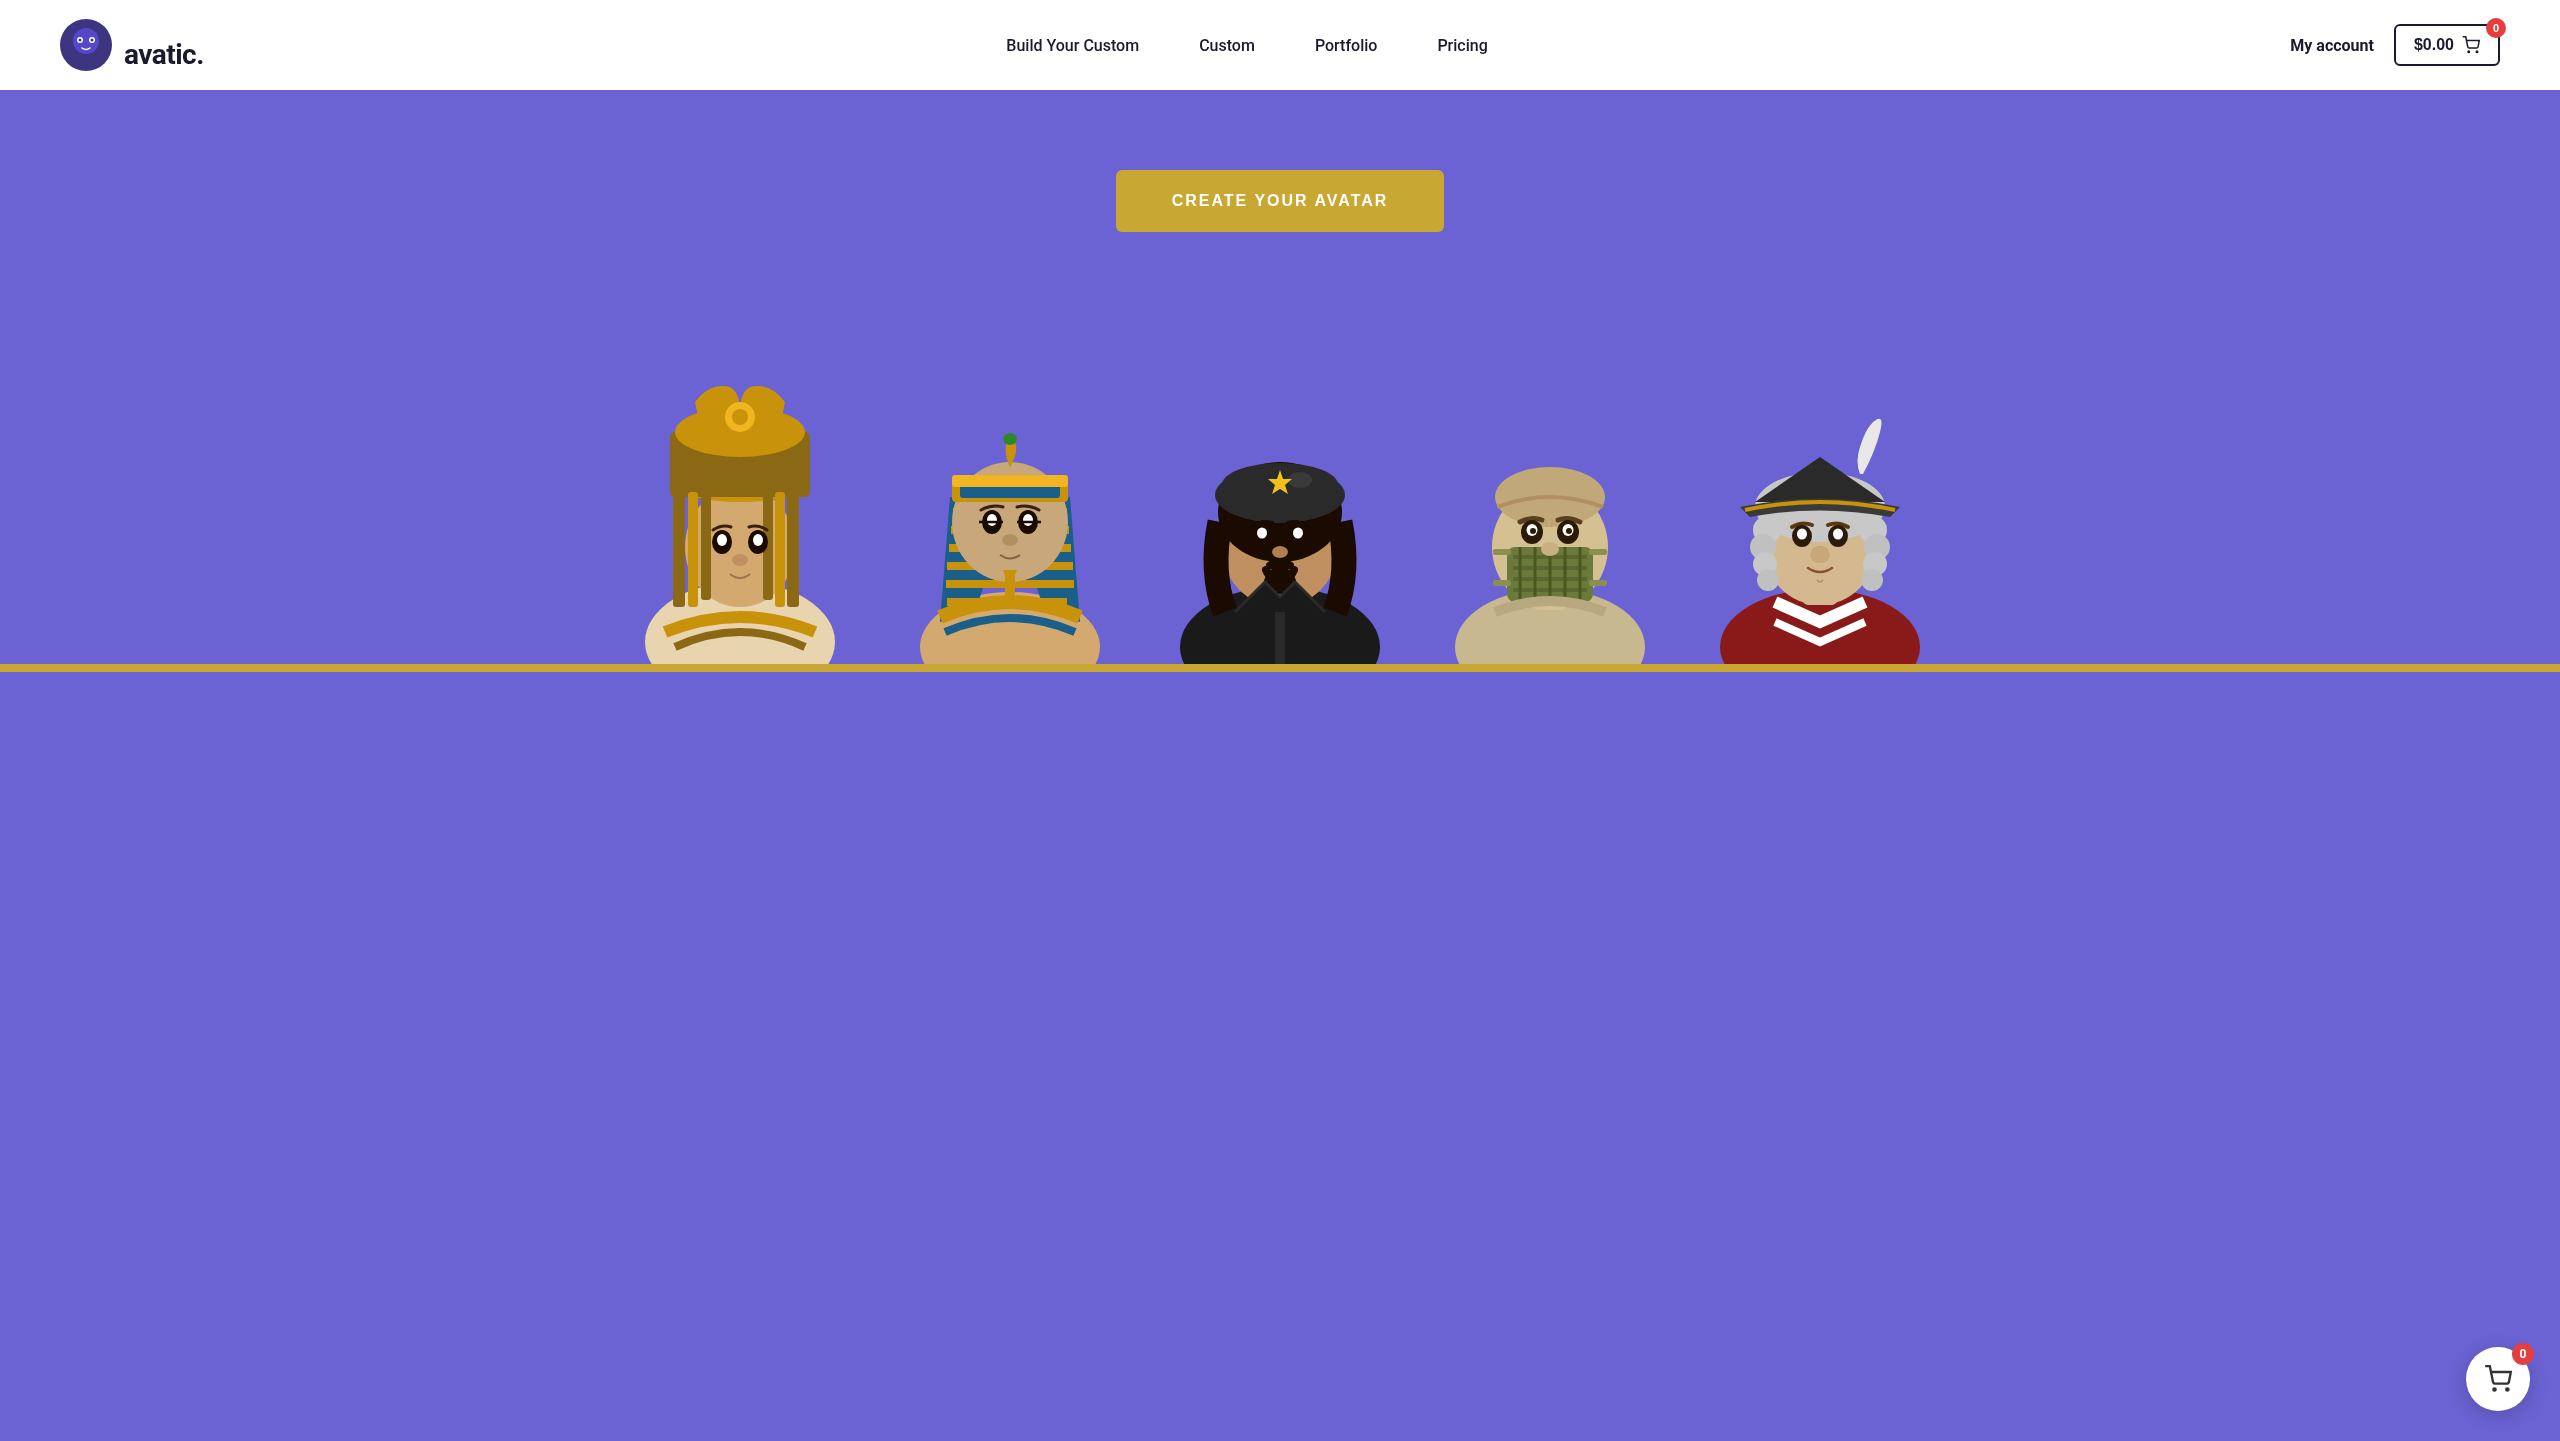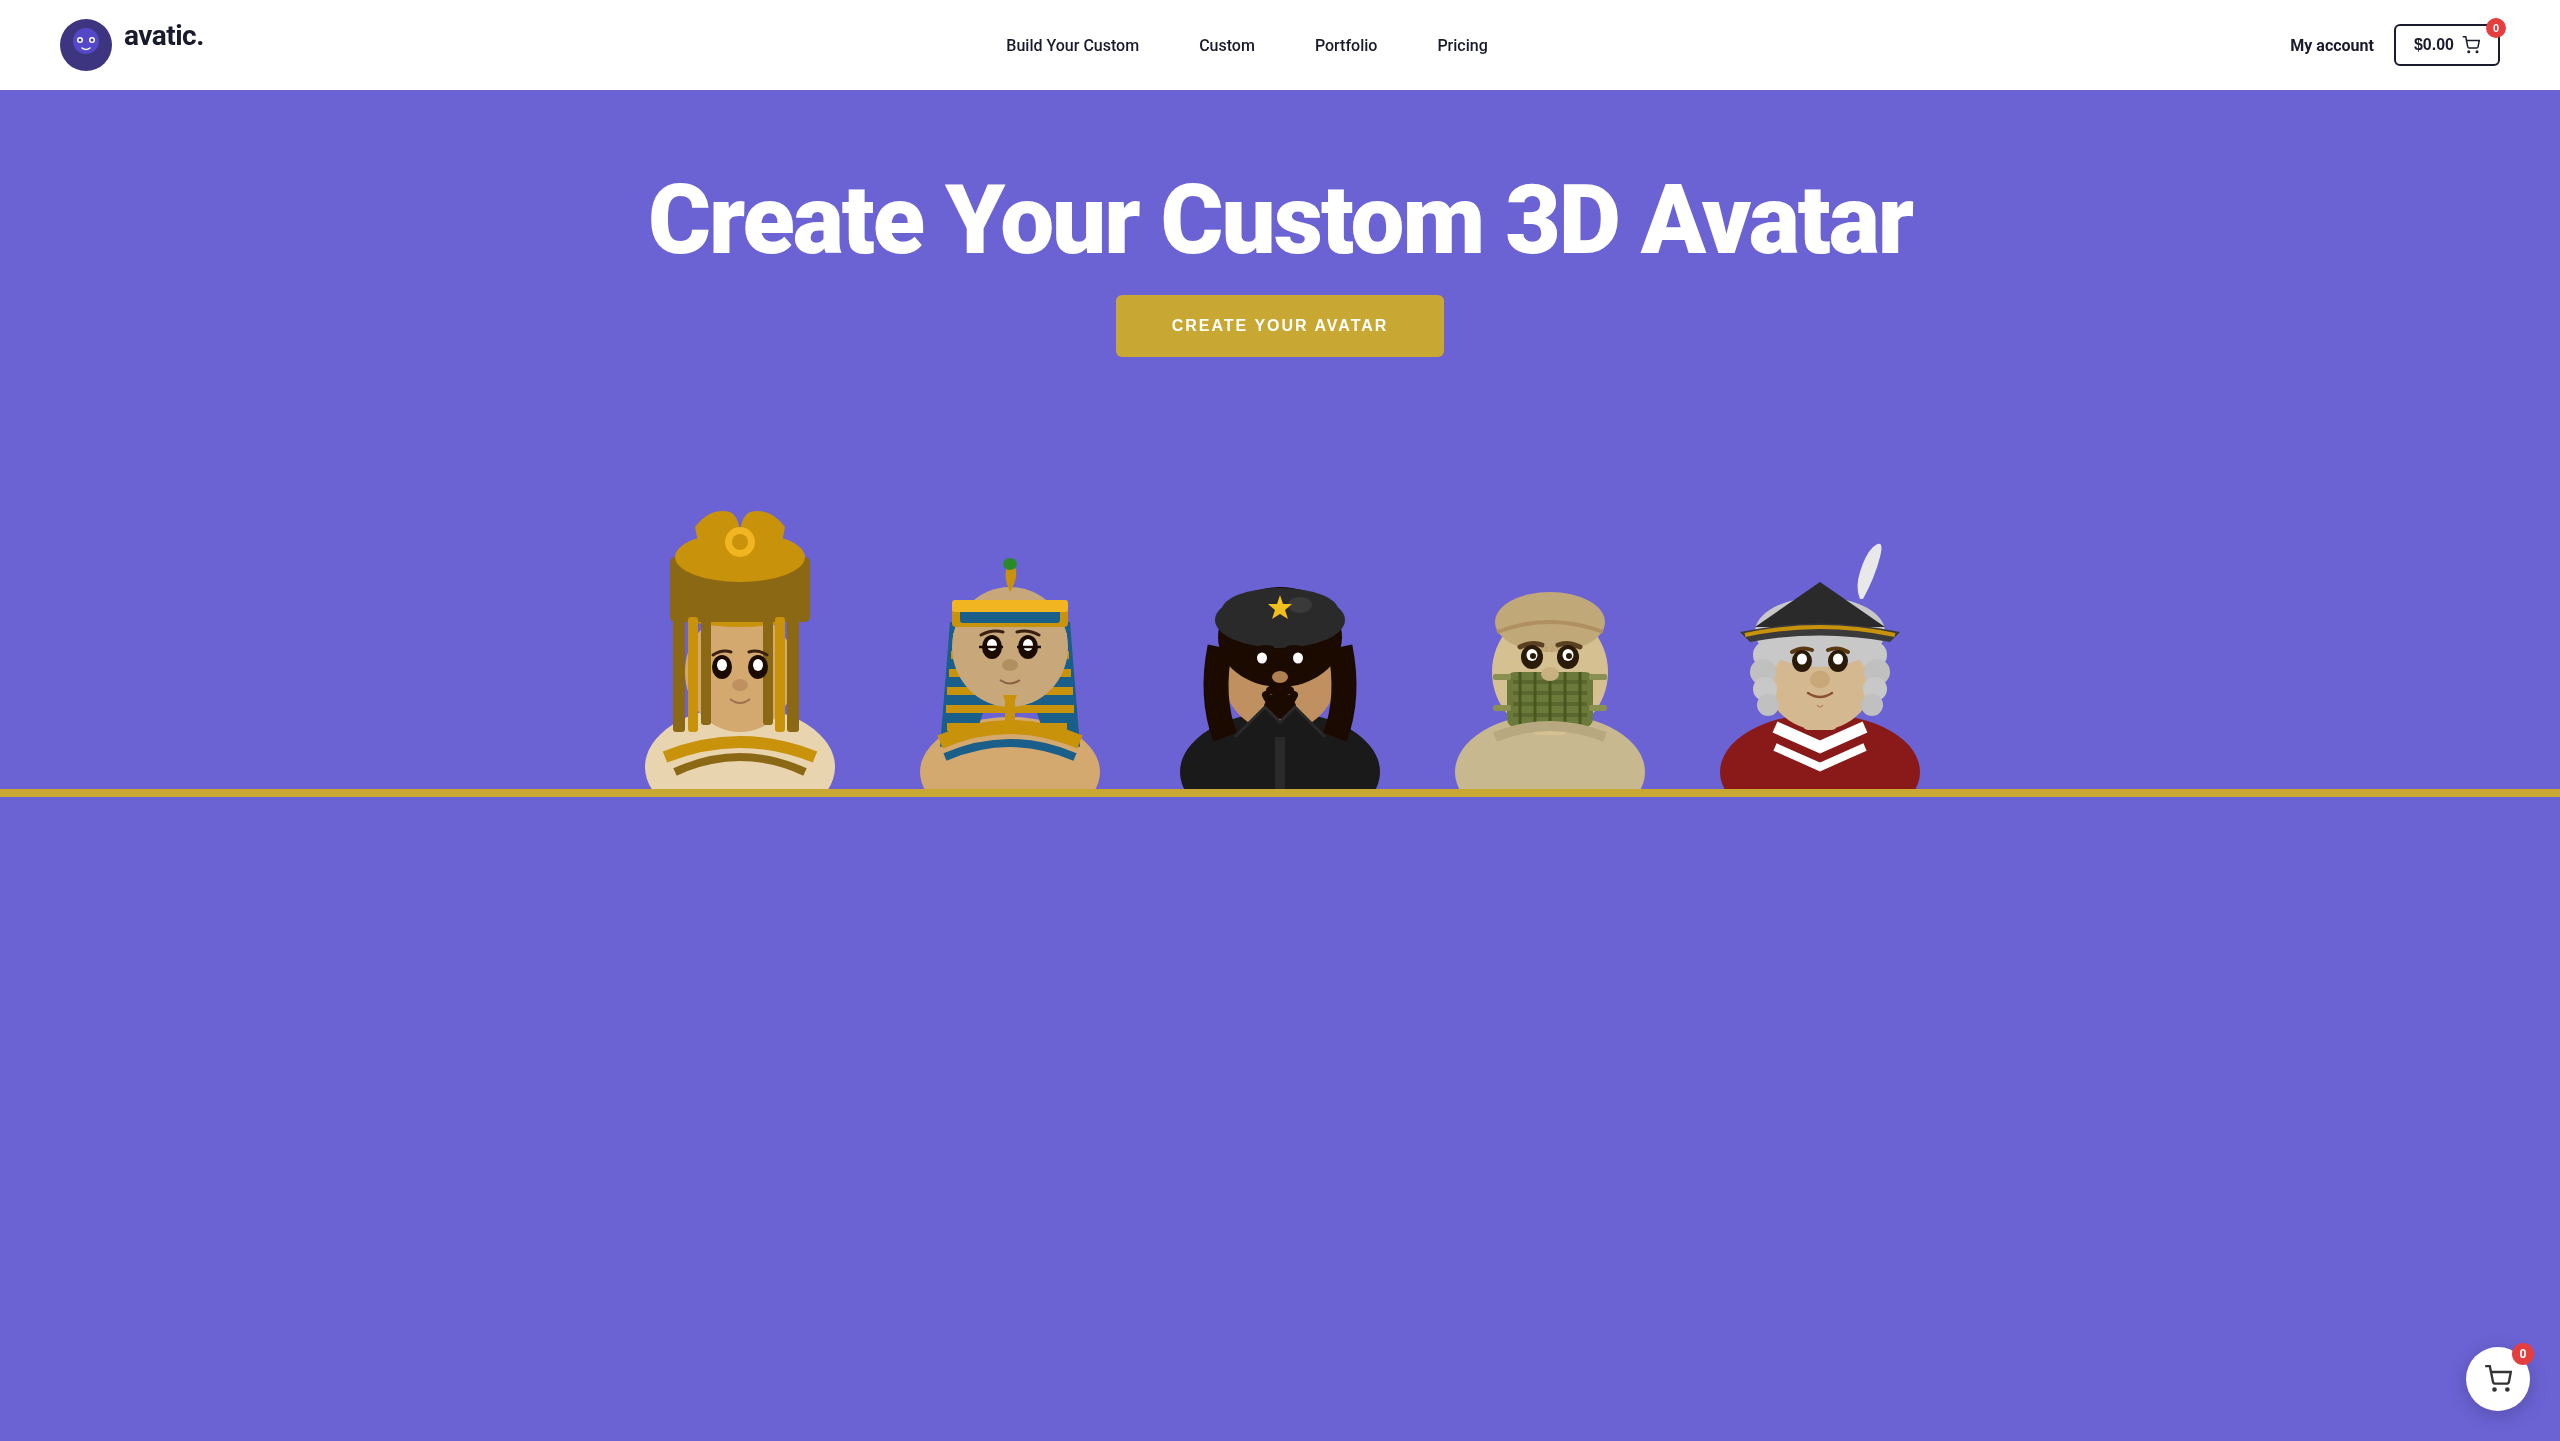--- a/index.html
+++ b/index.html
@@ -22,21 +22,21 @@
       align-items: center;
       justify-content: space-between;
       padding: 0 60px;
       height: 90px;
       position: relative;
       z-index: 10;
     }
 
     .logo-area {
       display: flex;
-      align-items: flex-start;
+      align-items: flex-end;
       gap: 12px;
       text-decoration: none;
       color: #1a1a2e;
     }
 
     .logo-icon {
       width: 52px;
       height: 52px;
     }
 
@@ -238,21 +238,20 @@
       <svg width="18" height="18" viewBox="0 0 24 24" fill="none" stroke="currentColor" stroke-width="2">
         <circle cx="9" cy="21" r="1"></circle>
         <circle cx="20" cy="21" r="1"></circle>
         <path d="M1 1h4l2.68 13.39a2 2 0 0 0 2 1.61h9.72a2 2 0 0 0 2-1.61L23 6H6"></path>
       </svg>
     </button>
   </div>
 </header>
 
 <section class="hero">
-  <h1 class="hero-title">Create Your Custom 3D Avatar</h1>
   <button class="cta-button">CREATE YOUR AVATAR</button>
 
   
   <div class="avatars-container">
 
     <div class="avatar-wrapper">
       <svg width="250" height="360" viewBox="0 0 250 360" xmlns="http://www.w3.org/2000/svg">
 
         <ellipse cx="125" cy="330" rx="95" ry="60" fill="#e8d5b0"></ellipse>
 

